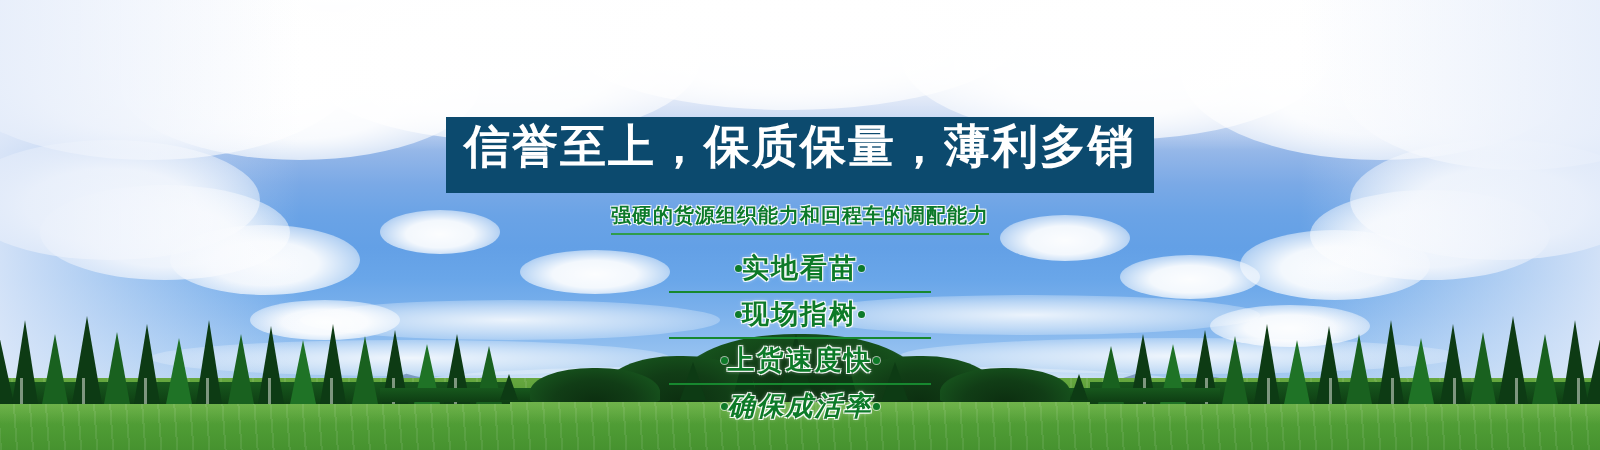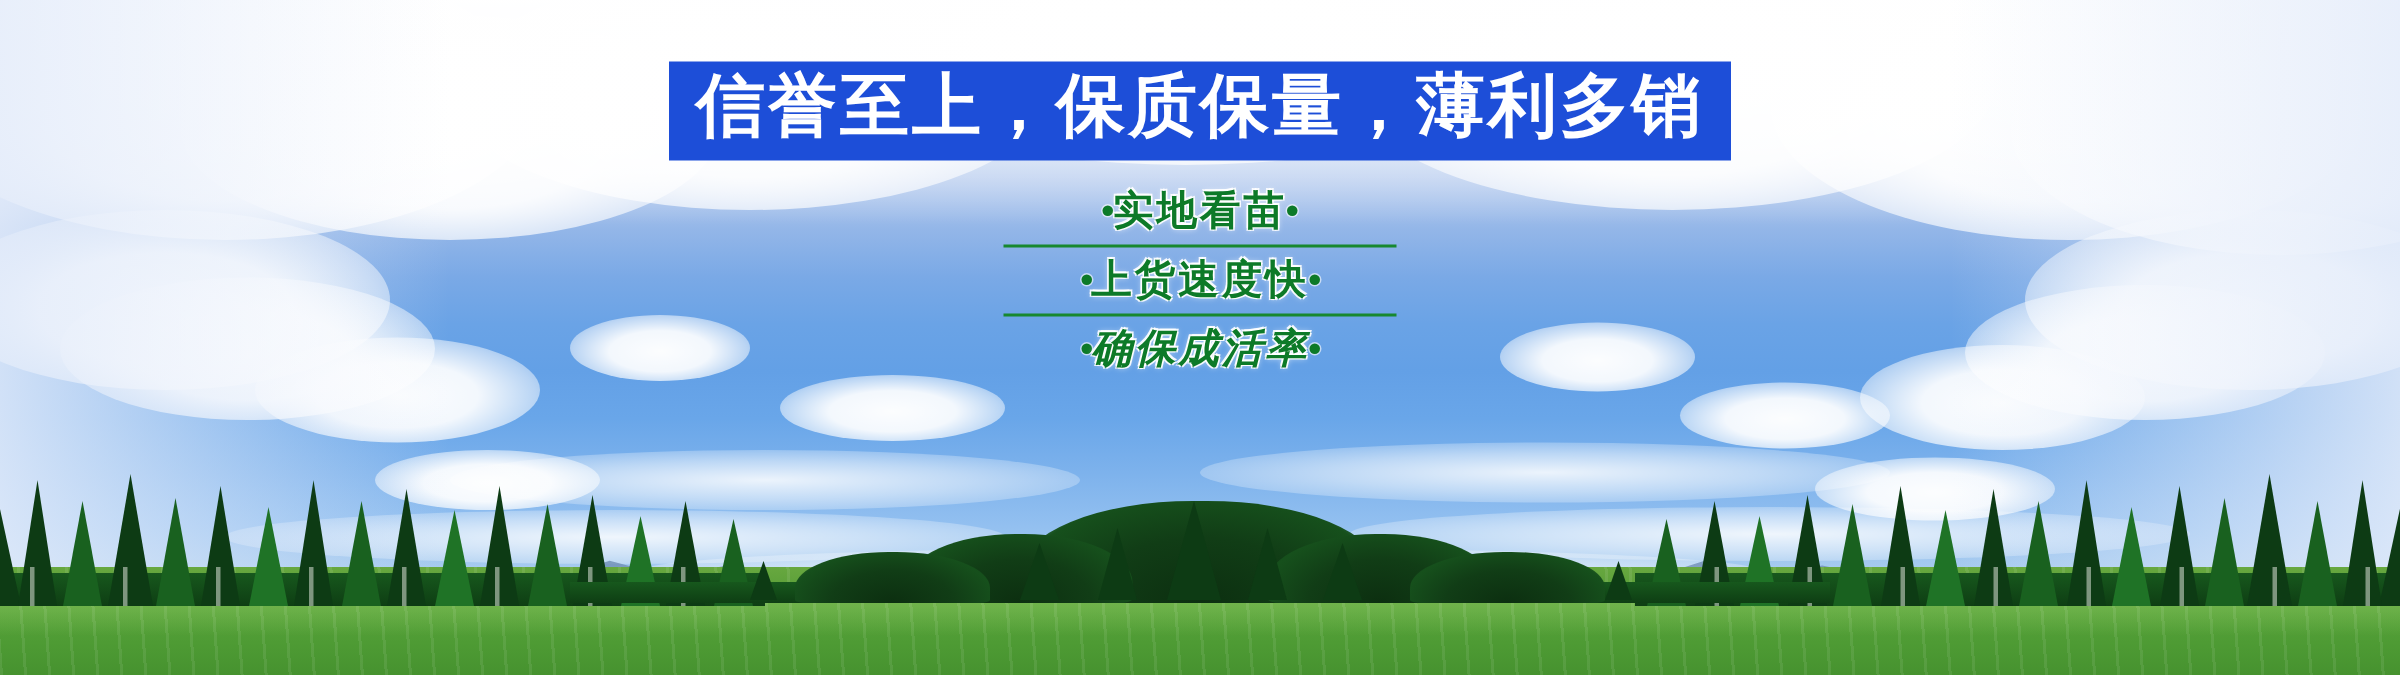--- a/index.html
+++ b/index.html
@@ -144,23 +144,23 @@
   .content {
     position: absolute;
     left: 0; top: 0;
     width: 1600px; height: 450px;
     display: flex;
     flex-direction: column;
     align-items: center;
   }
 
   .headline-band {
-    margin-top: 41px;
-    background: #1d4ed8;
-    padding: 6px 18px 14px 18px;
+    margin-top: 117px;
+    background: #0c4a6e;
+    padding: 6px 18px 24px 18px;
     line-height: 1;
   }
   .headline-text {
     font-size: 46px;
     font-weight: 700;
     color: #ffffff;
     letter-spacing: 2px;
     white-space: nowrap;
     font-family: "DejaVu Sans", "Liberation Sans", sans-serif;
   }
@@ -338,29 +338,35 @@
     <div class="tree dark" style="left:120px; bottom:2px; border-bottom-width:26px; border-left-width:9px; border-right-width:9px;"></div>
     <div class="tree dark" style="left:690px; bottom:2px; border-bottom-width:26px; border-left-width:9px; border-right-width:9px;"></div>
   </div>
 
   <div class="content">
 
     <div class="headline-band">
       <div class="headline-text">信誉至上，保质保量，薄利多销</div>
     </div>
 
+    <div class="subtitle">强硬的货源组织能力和回程车的调配能力</div>
 
     <div class="bullets">
 
       <div class="bullet-row">
         <span class="dot"></span>
         <span class="bullet-label">实地看苗</span>
         <span class="dot"></span>
       </div>
 
+      <div class="bullet-row">
+        <span class="dot"></span>
+        <span class="bullet-label">现场指树</span>
+        <span class="dot"></span>
+      </div>
 
 
       <div class="bullet-row">
         <span class="dot"></span>
         <span class="bullet-label">上货速度快</span>
         <span class="dot"></span>
       </div>
 
       <div class="bullet-row last">
         <span class="dot"></span>

